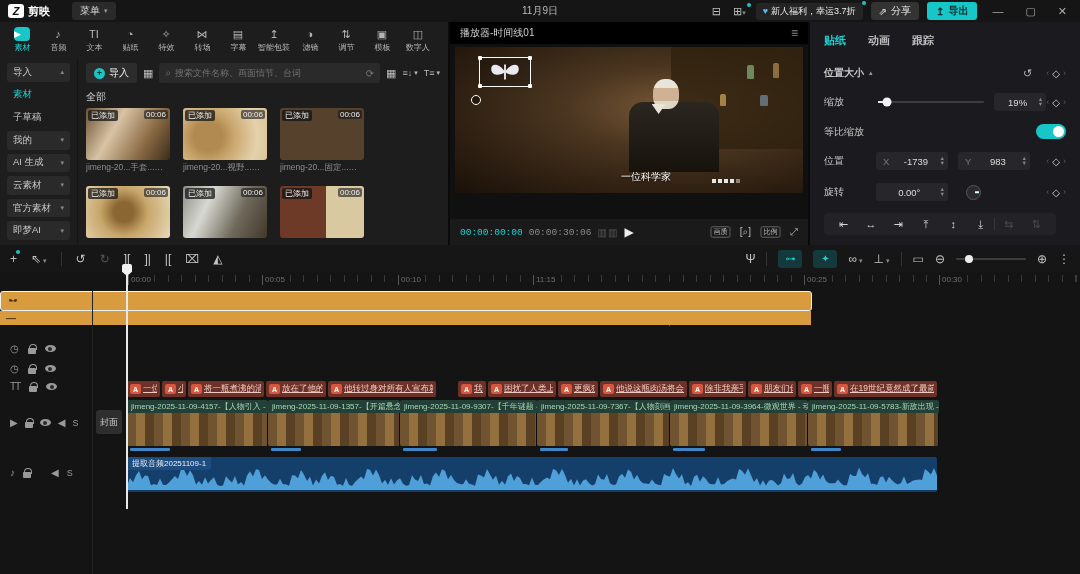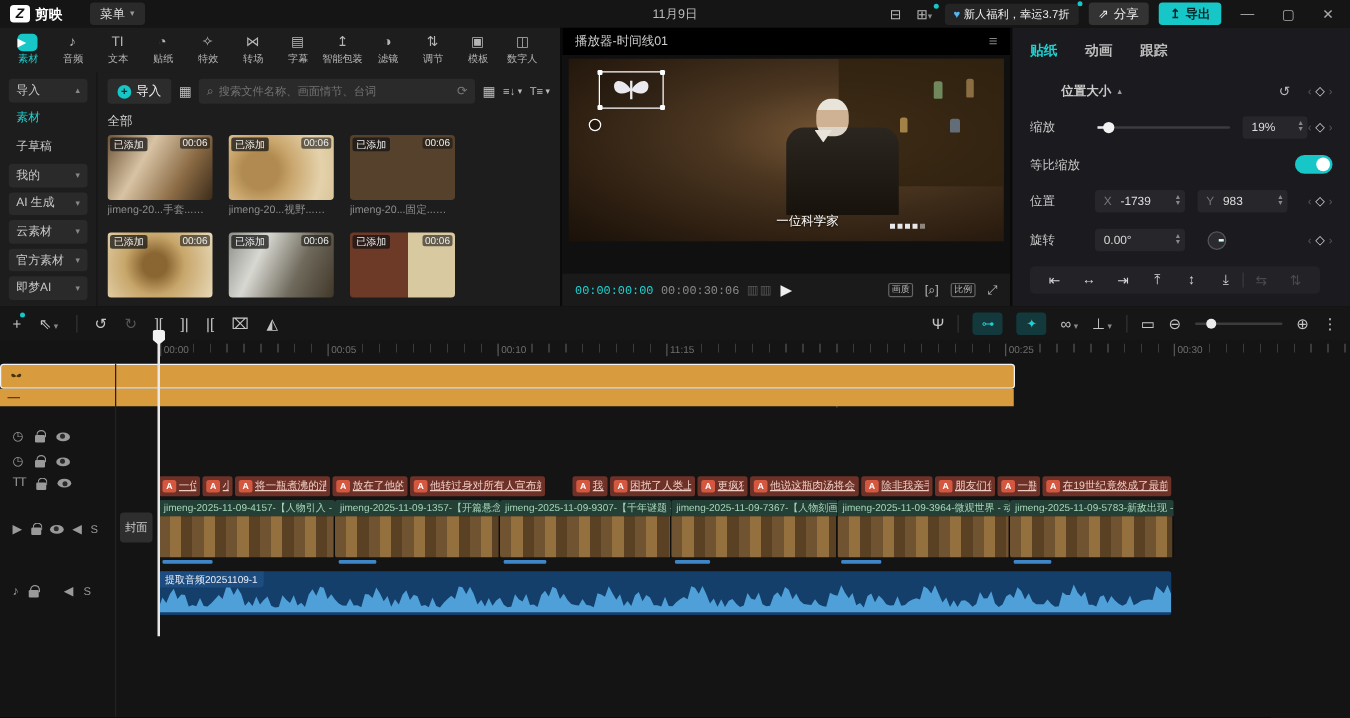--- a/index.html
+++ b/index.html
@@ -99,21 +99,21 @@
   .insp-tab.active { color:#1fd0d0; }
   .insp-row { display:flex; align-items:center; margin-top:13px; position:relative; }
   .insp-label { color:#c9c9c9; font-size:10px; width:52px; flex-shrink:0; }
   .kf { display:flex; align-items:center; gap:3px; color:#5a5a5a; font-size:9px; margin-left:auto; }
   .kf .dia { color:#cfcfcf; font-size:10px; }
   .reset-ic { color:#bdbdbd; font-size:11px; margin-left:auto; margin-right:14px; }
   .slider { position:relative; flex:1; height:2px; background:#3c3c3f; border-radius:1px; margin:0 10px 0 2px; }
   .slider .fill { position:absolute; left:0; top:0; height:2px; width:8%; background:#e8e8e8; }
   .slider .knob { position:absolute; left:8%; top:50%; transform:translate(-50%,-50%); width:9px; height:9px; background:#f2f2f2; border-radius:50%; }
   .valbox { background:#27272b; border-radius:3px; height:18px; display:flex; align-items:center; padding:0 3px 0 7px; color:#ddd; font-size:9.5px; gap:4px; }
-  .valbox .num { flex:1; }
+  .valbox .num { flex:1; text-align:center; }
   .stepper { display:flex; flex-direction:column; line-height:5px; font-size:5.5px; color:#888; }
   .axis { color:#777; margin-right:3px; }
   .toggle { margin-left:auto; width:30px; height:15px; border-radius:8px; background:#17c6c6; position:relative; }
   .toggle .tk { position:absolute; right:2px; top:2px; width:11px; height:11px; border-radius:50%; background:#fff; }
   .dial { width:15px; height:15px; border-radius:50%; background:#2b2b2f; border:1.5px solid #55555a; position:relative; margin-left:18px; }
   .dial::after { content:""; position:absolute; right:1px; top:50%; width:4px; height:1.5px; background:#dfe; transform:translateY(-50%); }
   .align-bar { margin-top:12px; background:#232327; border-radius:4px; height:22px; display:flex; align-items:center; padding:0 6px; gap:0; width:232px; }
   .al-ic { flex:1; text-align:center; color:#d5d5d5; font-size:11px; }
   .al-ic.dis { color:#4a4a4e; }
   .al-sep { width:1px; height:12px; background:#3a3a3e; }
@@ -406,21 +406,21 @@
 
     <div class="panel-gap"></div>
 
     <div class="inspector">
       <div class="insp-tabs">
         <span class="insp-tab active">贴纸</span>
         <span class="insp-tab">动画</span>
         <span class="insp-tab">跟踪</span>
       </div>
       <div class="insp-row" style="margin-top:16px;">
-        <span class="insp-label" style="width:auto;font-weight:bold;margin-left:25px;">位置大小</span>
+        <span class="insp-label" style="width:auto;font-weight:bold;">位置大小</span>
         <span style="font-size:7px;color:#999;margin-left:5px;">▴</span>
         <span class="reset-ic">↺</span>
         <span class="kf" style="margin-left:0;">
           <span>‹</span>
             <span class="dia">◇</span>
             <span>›</span>
         </span>
       </div>
       <div class="insp-row">
         <span class="insp-label">缩放</span>

